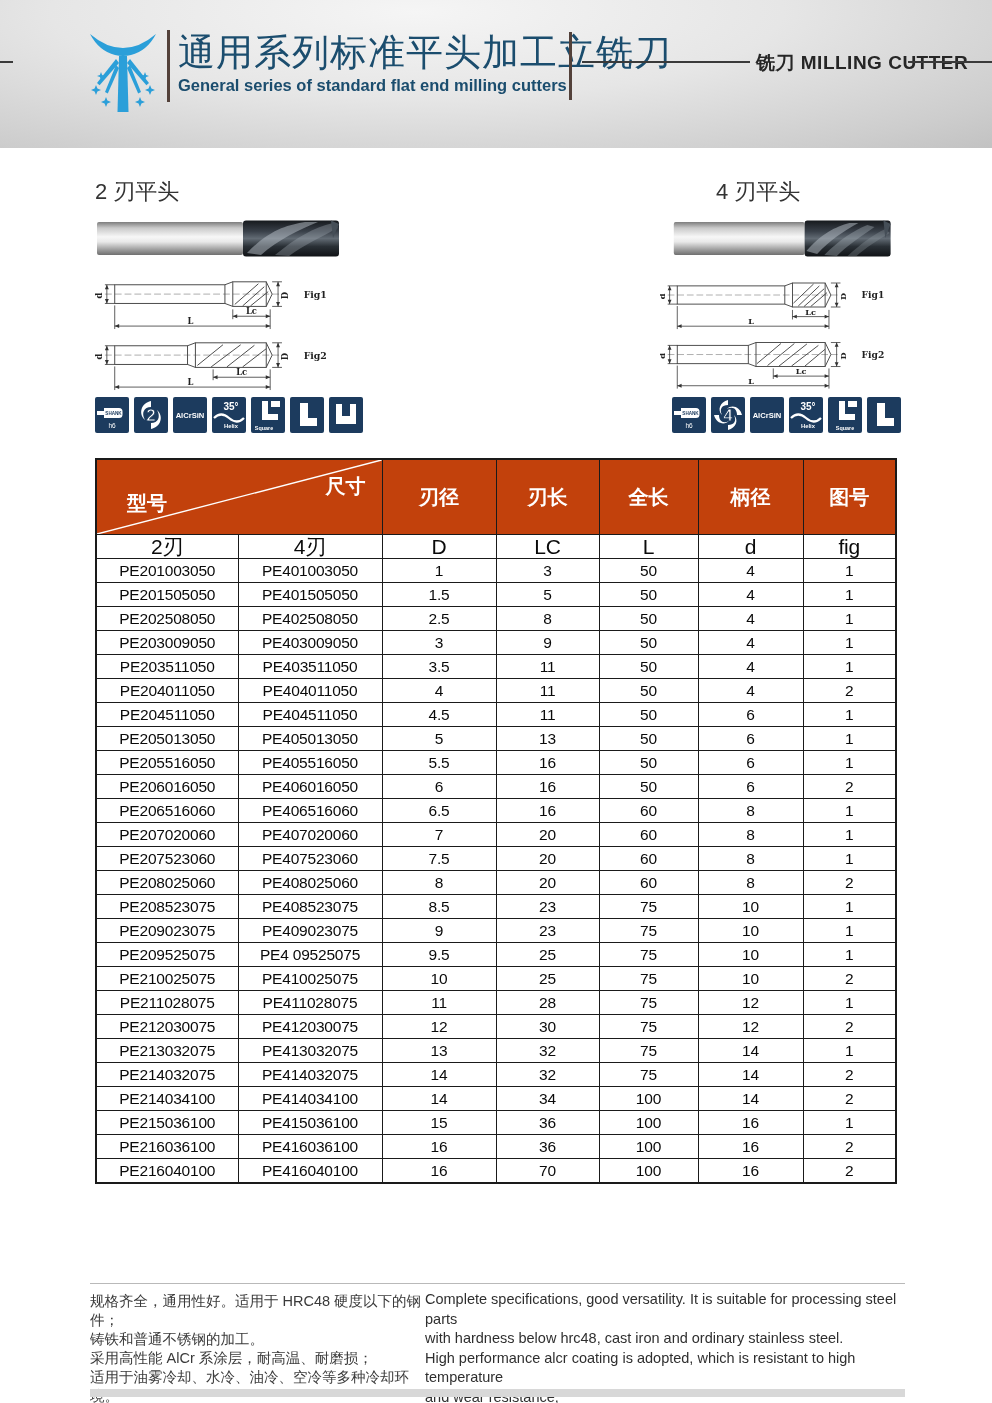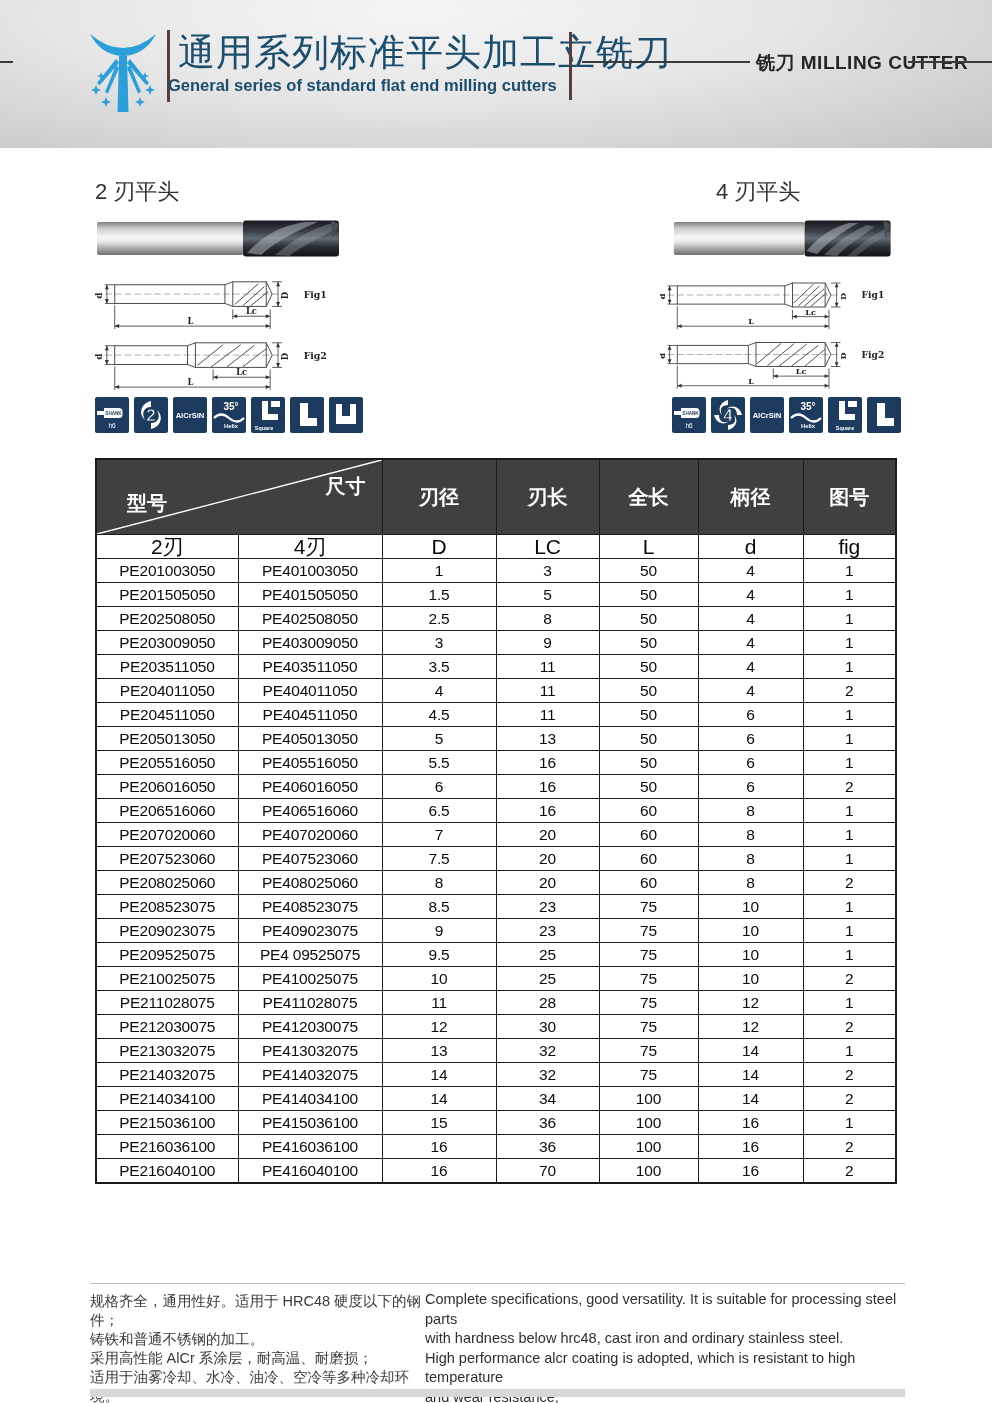--- a/index.html
+++ b/index.html
@@ -7,21 +7,21 @@
         font-family:"Liberation Sans",sans-serif;color:#111;}
   
   .topband{position:absolute;left:0;top:0;width:992px;height:148px;
            background:radial-gradient(ellipse at 42% 8%, #f5f5f5 0%, #e6e6e6 45%, #cdcdcd 85%, #c2c2c2 100%);}
   .logo{position:absolute;left:86px;top:26px;width:74px;height:88px;}
   .vbar{position:absolute;width:3px;background:#53413a;}
   .vbar1{left:167px;top:30px;height:72px;}
   .vbar2{left:569px;top:32px;height:68px;}
   .title-zh{position:absolute;left:178px;top:28px;font-size:37px;font-weight:normal;
             color:#1b4d6e;letter-spacing:1px;white-space:nowrap;}
-  .title-en{position:absolute;left:168px;top:76px;font-size:16.5px;font-weight:bold;
+  .title-en{position:absolute;left:178px;top:76px;font-size:16.5px;font-weight:bold;
             color:#1b4d6e;white-space:nowrap;}
   .hline{position:absolute;height:2px;background:#3a3a3a;top:61px;}
   .hstub{left:0;width:13px;}
   .hmid{left:582px;width:168px;}
   .hright{left:908px;width:84px;}
   .corner-label{position:absolute;left:756px;top:50px;font-size:19px;font-weight:bold;
                 color:#262626;letter-spacing:.5px;white-space:nowrap;}
   
   .sec-title{position:absolute;top:177px;font-size:22px;font-weight:normal;color:#333;}
   .st2{left:95px;} .st4{left:672px;margin-left:44px;}
@@ -38,21 +38,21 @@
   
   .badges{position:absolute;top:397px;display:flex;gap:5px;}
   .bd2{left:95px;} .bd4{left:672px;}
   .badge{width:34px;height:36px;background:#1c3b5e;border-radius:2px;position:relative;}
   .badge svg{position:absolute;inset:0;width:100%;height:100%;}
   
   .spec-table{position:absolute;left:95px;top:458px;width:800px;border-collapse:collapse;
               table-layout:fixed;background:#fff;}
   .spec-table,.spec-table th,.spec-table td{border:1px solid #1a1a1a;}
   .spec-table{border-width:2px;}
-  .spec-table th{background:#404040;color:#fff;font-size:20px;font-weight:bold;height:74px;
+  .spec-table th{background:#c2410c;color:#fff;font-size:20px;font-weight:bold;height:74px;
                  padding:0;text-align:center;}
   .diag-cell{position:relative;}
   .diag-cell svg{position:absolute;inset:0;width:100%;height:100%;}
   .diag-model{position:absolute;left:30px;top:30px;font-size:20px;font-weight:bold;color:#fff;}
   .diag-size{position:absolute;right:16px;top:13px;font-size:20px;font-weight:bold;color:#fff;}
   .spec-table td{height:23px;padding:0;text-align:center;font-size:15.5px;color:#0a0a0a;
                  font-stretch:condensed;letter-spacing:-.2px;line-height:1;}
   .sub td{font-size:21px;}
   
   .foot-rule{position:absolute;left:90px;top:1283px;width:815px;height:1px;background:#b9b9b9;}

